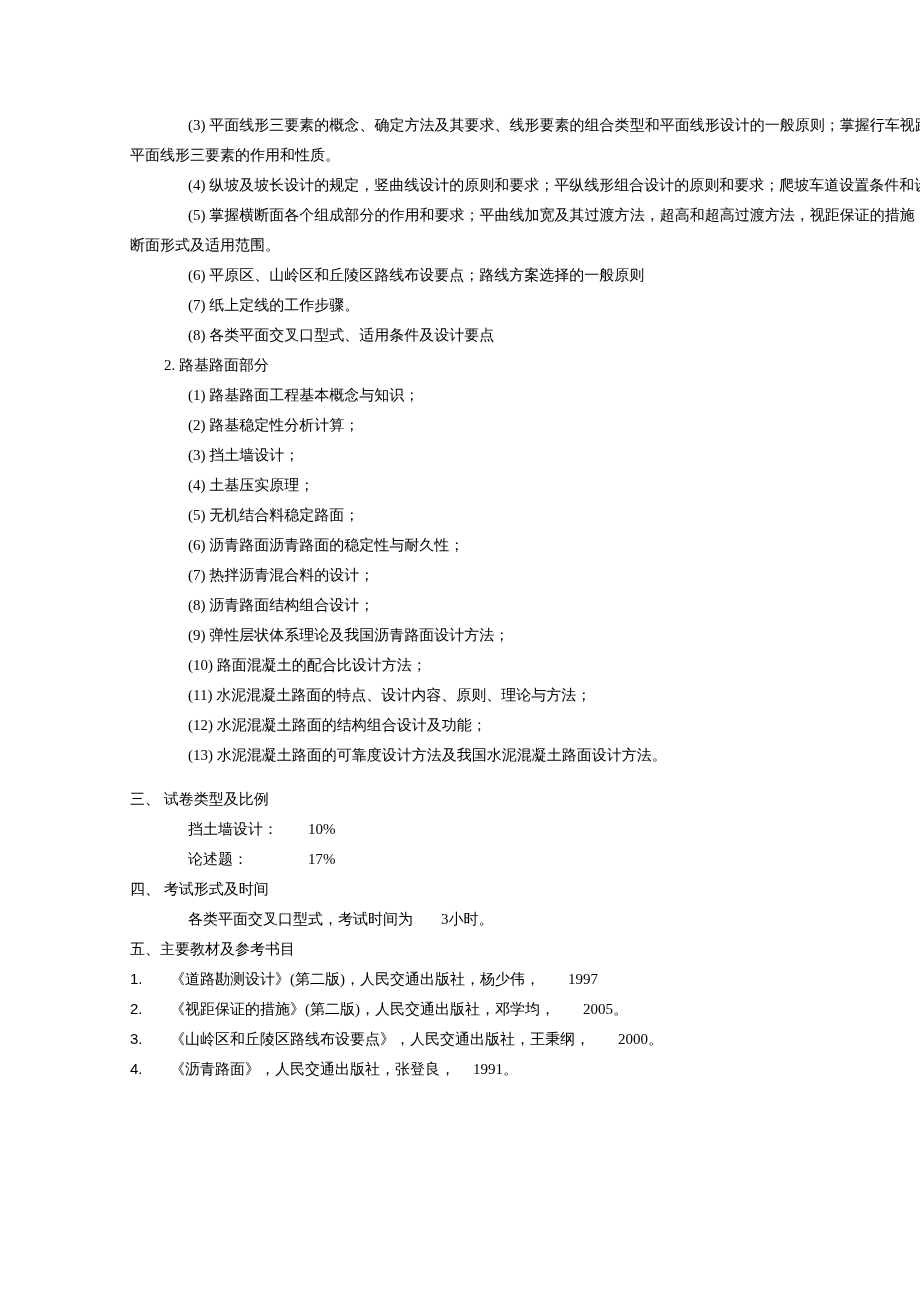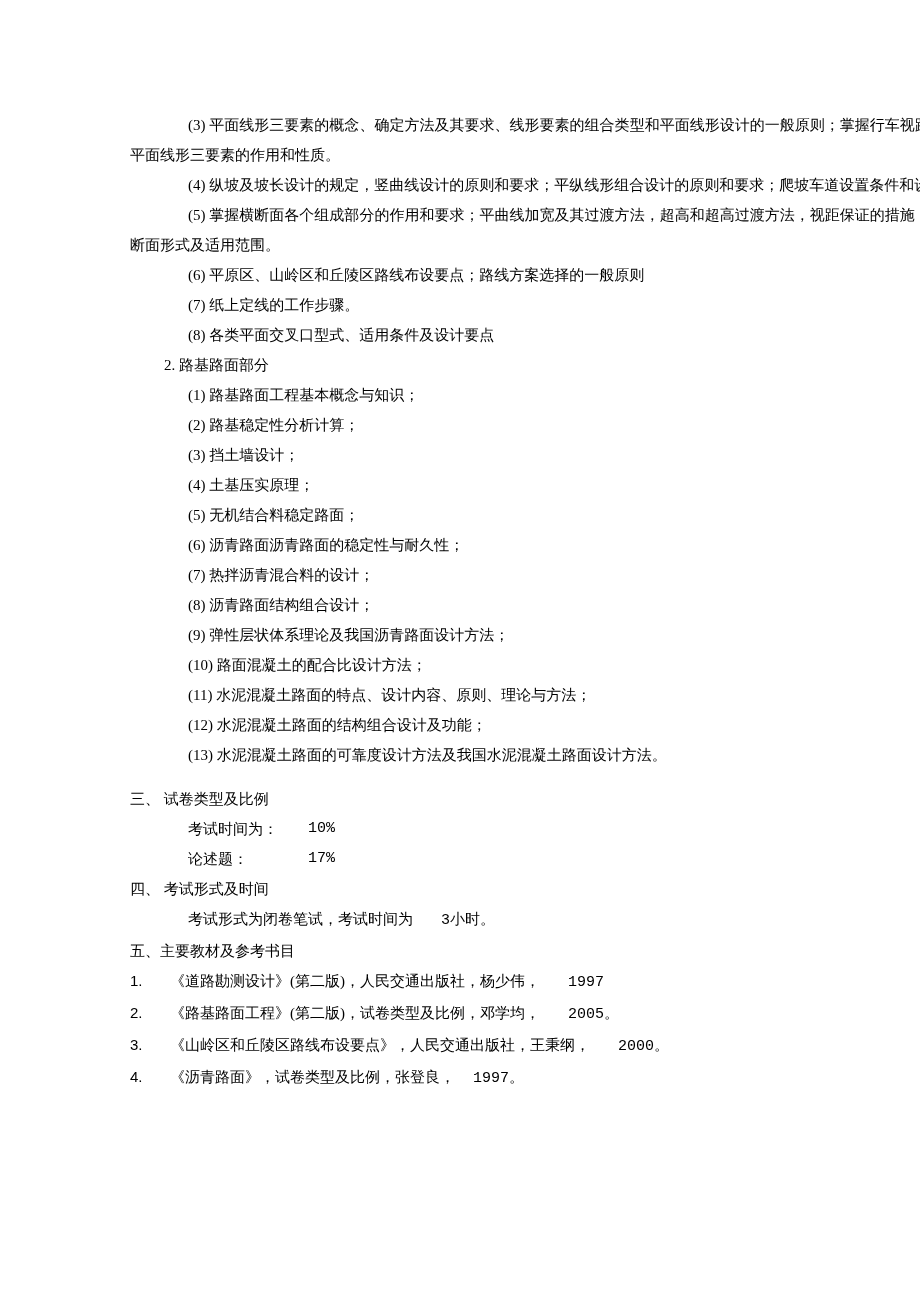--- a/index.html
+++ b/index.html
@@ -17,21 +17,21 @@
   }
   .para {
     text-align: justify;
   } 
   .item-line { padding-left: 58px; }
   .sub-item { padding-left: 58px; }
   .sect-head { padding-left: 34px; }
   .ratio-row { display: flex; padding-left: 58px; }
   .ratio-label { width: 120px; }
   .ratio-val { width: 60px; }
-  .num { font-family: Liberation Mono, monospace; }
+  .num { font-family: Liberation Serif, serif; }
   .book-row { display: flex; }
   .book-idx { width: 40px; padding-left: 0; font-family: Arial, sans-serif; }
   .book-txt { flex: 1; }
   .gap { display: inline-block; width: 28px; }
   .smallgap { display: inline-block; width: 18px; }
 </style>
 </head>
 <body>
 
 <div>
@@ -55,53 +55,53 @@
   <div class="para sub-item">(9)  弹性层状体系理论及我国沥青路面设计方法；</div>
   <div class="para sub-item">(10)  路面混凝土的配合比设计方法；</div>
   <div class="para sub-item">(11)  水泥混凝土路面的特点、设计内容、原则、理论与方法；</div>
   <div class="para sub-item">(12)  水泥混凝土路面的结构组合设计及功能；</div>
   <div class="para sub-item">(13)  水泥混凝土路面的可靠度设计方法及我国水泥混凝土路面设计方法。</div>
 
   <div style="height:14px;"></div>
 
   <div class="para">三、 试卷类型及比例</div>
   <div class="ratio-row">
-    <span class="ratio-label">考试时间为：</span>
+    <span class="ratio-label">挡土墙设计：</span>
     <span class="ratio-val num">10%</span>
   </div>
   <div class="ratio-row">
     <span class="ratio-label">论述题：</span>
     <span class="ratio-val num">17%</span>
   </div>
 
   <div class="para">四、 考试形式及时间</div>
   <div class="para" style="padding-left:58px;">
-    <span>考试形式为闭卷笔试，考试时间为</span><span class="gap"></span><span class="num">3小时。</span>
+    <span>各类平面交叉口型式，考试时间为</span><span class="gap"></span><span class="num">3小时。</span>
   </div>
 
   <div class="para">五、主要教材及参考书目</div>
 
   <div class="book-row">
     <span class="book-idx">1.</span>
     <span class="book-txt">
       <span>《道路勘测设计》(第二版)，人民交通出版社，杨少伟，</span><span class="gap"></span><span class="num">1997</span>
     </span>
   </div>
   <div class="book-row">
     <span class="book-idx">2.</span>
     <span class="book-txt">
-      <span>《路基路面工程》(第二版)，试卷类型及比例，邓学均，</span><span class="gap"></span><span class="num">2005。</span>
+      <span>《视距保证的措施》(第二版)，人民交通出版社，邓学均，</span><span class="gap"></span><span class="num">2005。</span>
     </span>
   </div>
   <div class="book-row">
     <span class="book-idx">3.</span>
     <span class="book-txt">
       <span>《山岭区和丘陵区路线布设要点》，人民交通出版社，王秉纲，</span><span class="gap"></span><span class="num">2000。</span>
     </span>
   </div>
   <div class="book-row">
     <span class="book-idx">4.</span>
     <span class="book-txt">
-      <span>《沥青路面》，试卷类型及比例，张登良，</span><span class="smallgap"></span><span class="num">1997。</span>
+      <span>《沥青路面》，人民交通出版社，张登良，</span><span class="smallgap"></span><span class="num">1991。</span>
     </span>
   </div>
 
 </div>
 
 </body></html>

